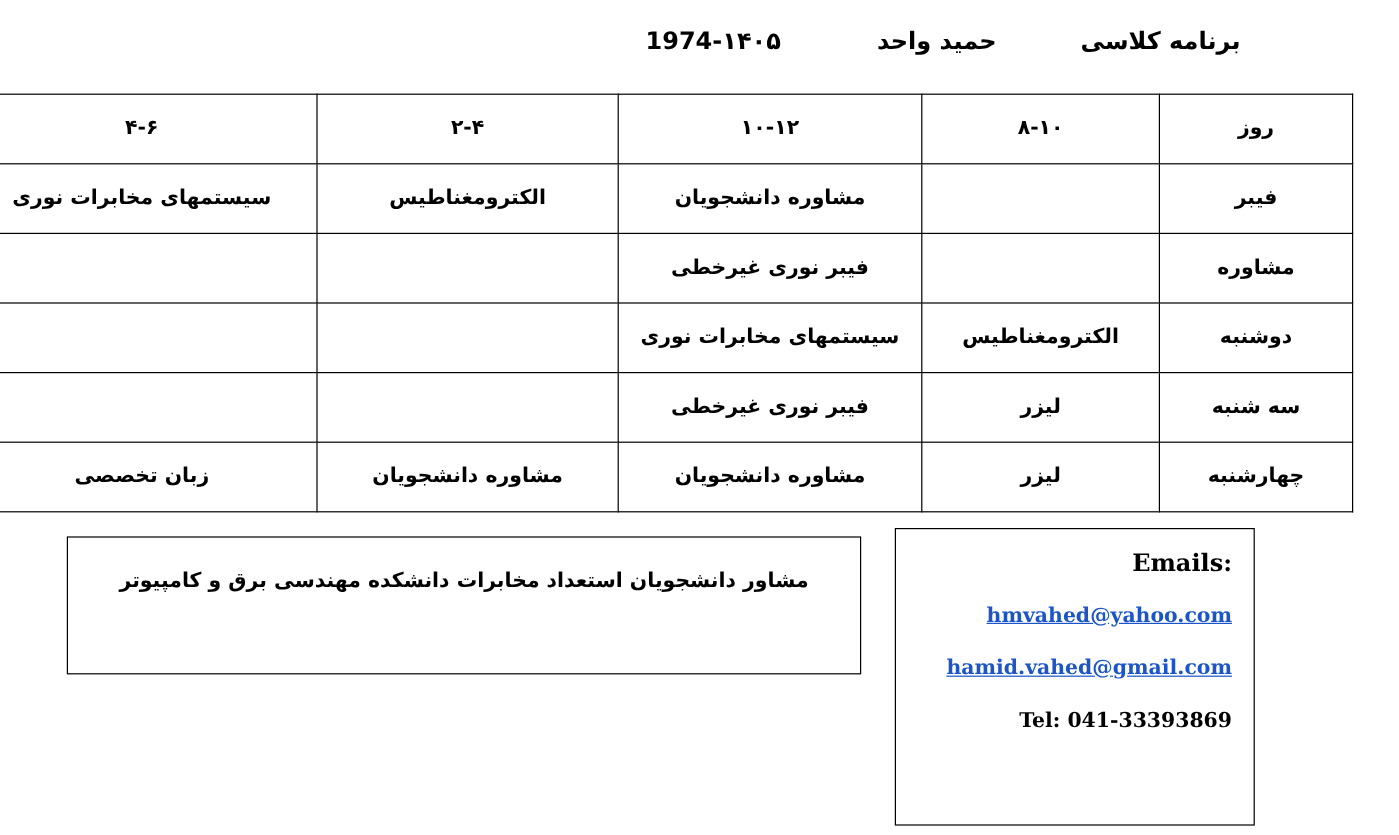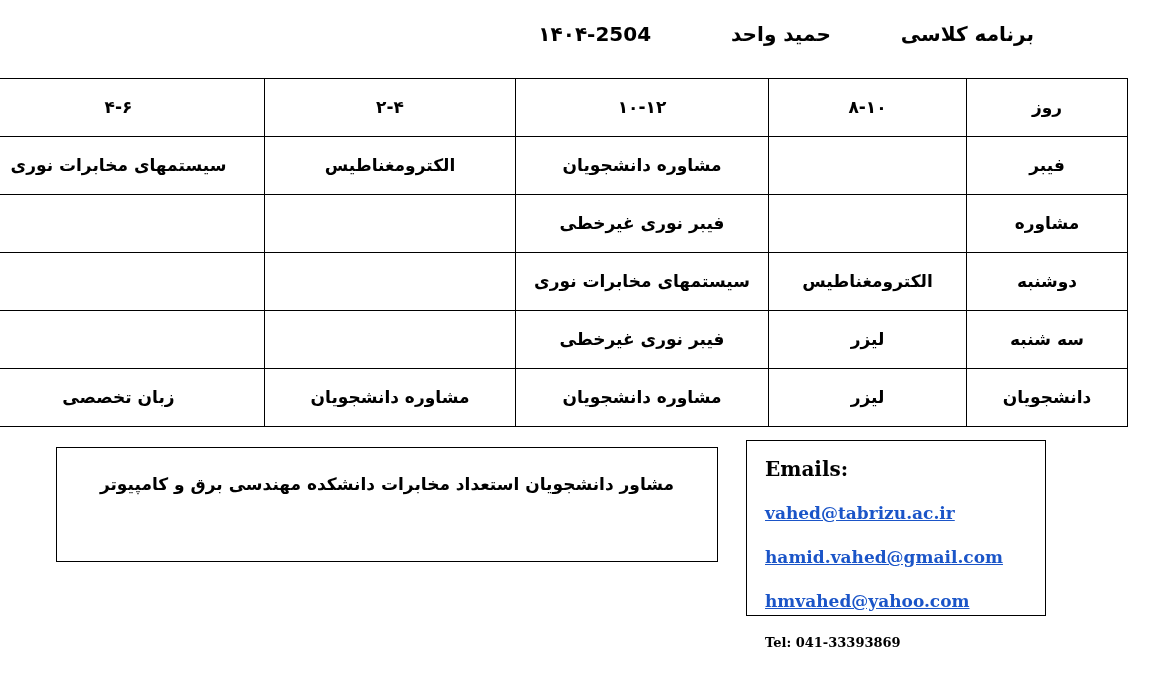--- a/index.html
+++ b/index.html
@@ -61,44 +61,44 @@
   .col-1012  { width: 240px; }
   .col-24    { width: 238px; }
   .col-46    { width: 279px; }
 
   
   .emails-box {
     position: absolute;
     top: 440px;
     right: 120px;
     width: 300px;
-    height: 176px;
+    height: 248px;
     border: 1px solid #000000;
     box-sizing: border-box;
     direction: ltr;
-    text-align: left;
+    text-align: right;
     padding: 16px 18px;
     font-family: "DejaVu Serif", "Liberation Serif", serif;
   }
   .emails-title {
     font-size: 20px;
     font-weight: bold;
     margin: 0 0 22px 0;
   }
   .email-link {
     display: block;
     font-size: 17px;
     font-weight: bold;
     color: #1b55c8;
     text-decoration: underline;
     margin-bottom: 24px;
     font-family: "DejaVu Serif", "Liberation Serif", serif;
   }
   .tel-line {
-    font-size: 13px;
+    font-size: 17px;
     font-weight: bold;
     color: #000000;
     margin: 0;
   }
 
   .note-box {
     position: absolute;
     top: 447px;
     right: 448px;
     width: 662px;
@@ -116,21 +116,21 @@
     font-weight: bold;
     text-align: center;
   }
 </style>
 </head>
 <body>
 
 <div class="page-header">
   <span class="hdr-title">برنامه کلاسی</span>
   <span class="hdr-name">حمید واحد</span>
-  <span class="hdr-year">۱۴۰۴-2504</span>
+  <span class="hdr-year">1974-۱۴۰۵</span>
 </div>
 
 <table class="schedule">
   <thead>
     <tr>
       <th class="col-day">روز</th>
       <th class="col-810">۸-۱۰</th>
       <th class="col-1012">۱۰-۱۲</th>
       <th class="col-24">۲-۴</th>
       <th class="col-46">۴-۶</th>
@@ -159,32 +159,31 @@
       <td></td>
     </tr>
     <tr>
       <td>سه شنبه</td>
       <td>لیزر</td>
       <td>فیبر نوری غیرخطی</td>
       <td></td>
       <td></td>
     </tr>
     <tr>
-      <td>دانشجویان</td>
+      <td>چهارشنبه</td>
       <td>لیزر</td>
       <td>مشاوره دانشجویان</td>
       <td>مشاوره دانشجویان</td>
       <td>زبان تخصصی</td>
     </tr>
   </tbody>
 </table>
 
 <div class="emails-box">
   <p class="emails-title">Emails:</p>
-  <a class="email-link" href="#">vahed@tabrizu.ac.ir</a>
+  <a class="email-link" href="#">hmvahed@yahoo.com</a>
   <a class="email-link" href="#">hamid.vahed@gmail.com</a>
-  <a class="email-link" href="#">hmvahed@yahoo.com</a>
   <p class="tel-line">Tel: 041-33393869</p>
 </div>
 
 <div class="note-box">
   <span class="note-text">مشاور دانشجویان استعداد مخابرات دانشکده مهندسی برق و کامپیوتر</span>
 </div>
 
 </body></html>

